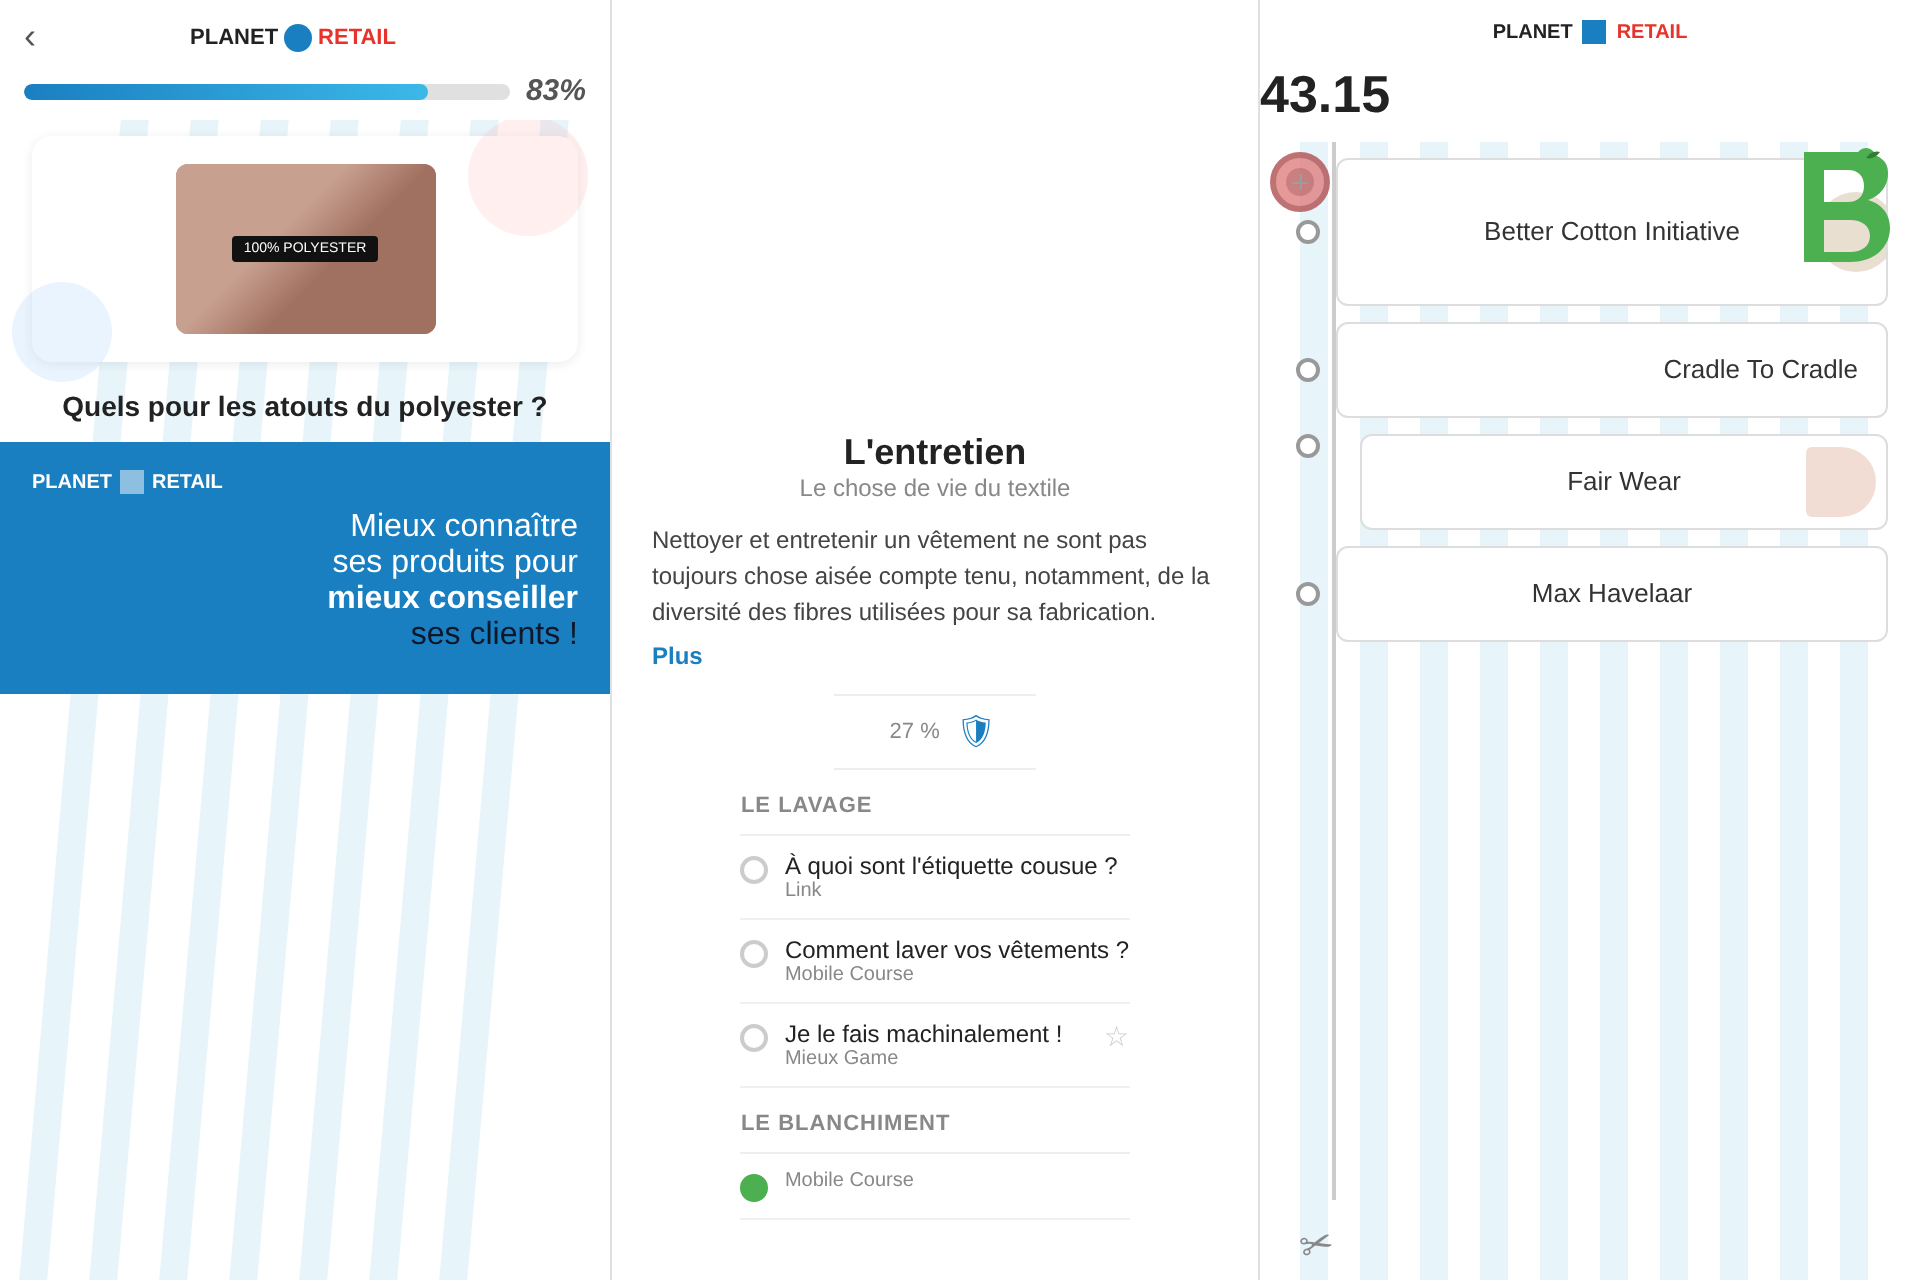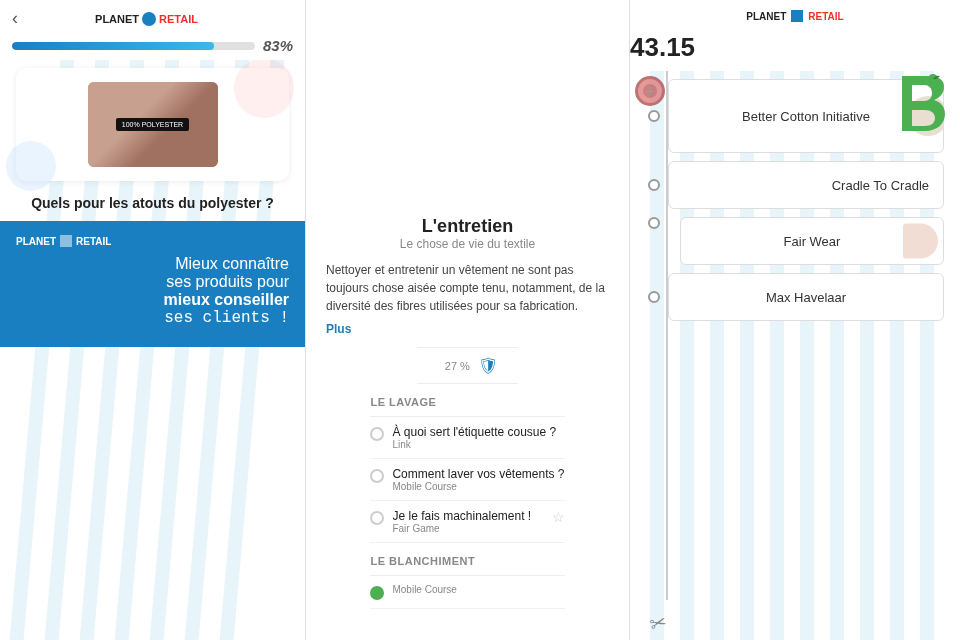--- a/index.html
+++ b/index.html
@@ -287,21 +287,21 @@
     <div class="p1-blue-section" style="position:relative; z-index:2;">
       <div class="p1-blue-logo">
         <span class="planet-text" style="color:#fff; font-size:10px; font-weight:600;">PLANET</span>
         <div style="width:12px; height:12px; background:rgba(255,255,255,0.5); border-radius:50;"></div>
         <span class="retail-text" style="color:#fff; font-size:10px; font-weight:700;">RETAIL</span>
       </div>
       <div style="text-align:right;">
         <div style="color:#fff; font-size:16px; font-weight:400;">Mieux connaître</div>
         <div style="color:#fff; font-size:16px; font-weight:400;">ses produits pour</div>
         <div style="color:#fff; font-size:16px; font-weight:800;">mieux conseiller</div>
-        <div style="color:#ffffff; font-size:16px; font-weight:400;font-family:Liberation Mono, monospace;">ses clients !</div>
+        <div style="color:#0f172a; font-size:16px; font-weight:400;">ses clients !</div>
       </div>
     </div>
   </div>
 </div>
 
 <div class="panel2">
 
   <div class="p2-hero">
 
     <div style="width:100%; height:100%; background:#6bbfcf; position:relative; overflow:hidden;">
@@ -342,38 +342,38 @@
     <span class="p2-shield">🛡</span>
   </div>
 
   <div class="p2-scroll">
 
     <div class="p2-section-header">LE LAVAGE</div>
 
     <div class="p2-list-item">
       <div class="p2-radio"></div>
       <div class="p2-item-text">
-        <div class="p2-item-title">À quoi sert l'étiquette cousue ?</div>
+        <div class="p2-item-title">À quoi sont l'étiquette cousue ?</div>
         <div class="p2-item-type">Link</div>
       </div>
     </div>
 
     <div class="p2-list-item">
       <div class="p2-radio"></div>
       <div class="p2-item-text">
         <div class="p2-item-title">Comment laver vos vêtements ?</div>
         <div class="p2-item-type">Mobile Course</div>
       </div>
     </div>
 
     <div class="p2-list-item">
       <div class="p2-radio"></div>
       <div class="p2-item-text">
         <div class="p2-item-title">Je le fais machinalement !</div>
-        <div class="p2-item-type">Fair Game</div>
+        <div class="p2-item-type">Mieux Game</div>
       </div>
       <span class="p2-star">☆</span>
     </div>
 
     <div class="p2-section-header">LE BLANCHIMENT</div>
 
     <div class="p2-list-item">
       <div class="p2-radio green"></div>
       <div class="p2-item-text">
         <div class="p2-item-type">Mobile Course</div>

